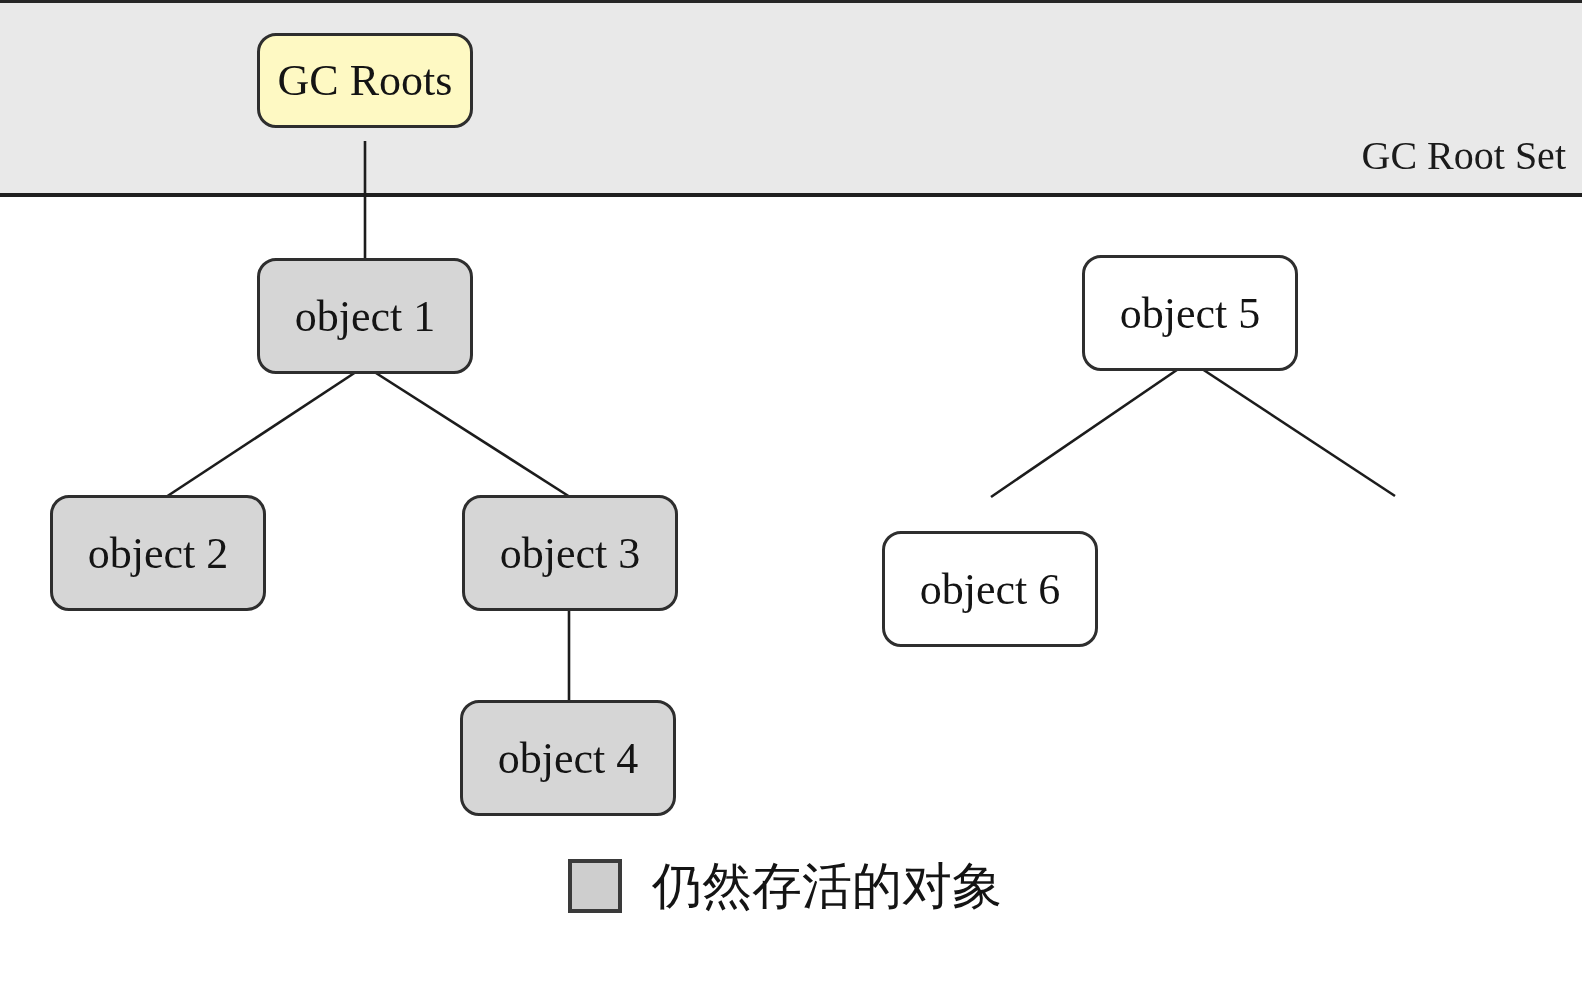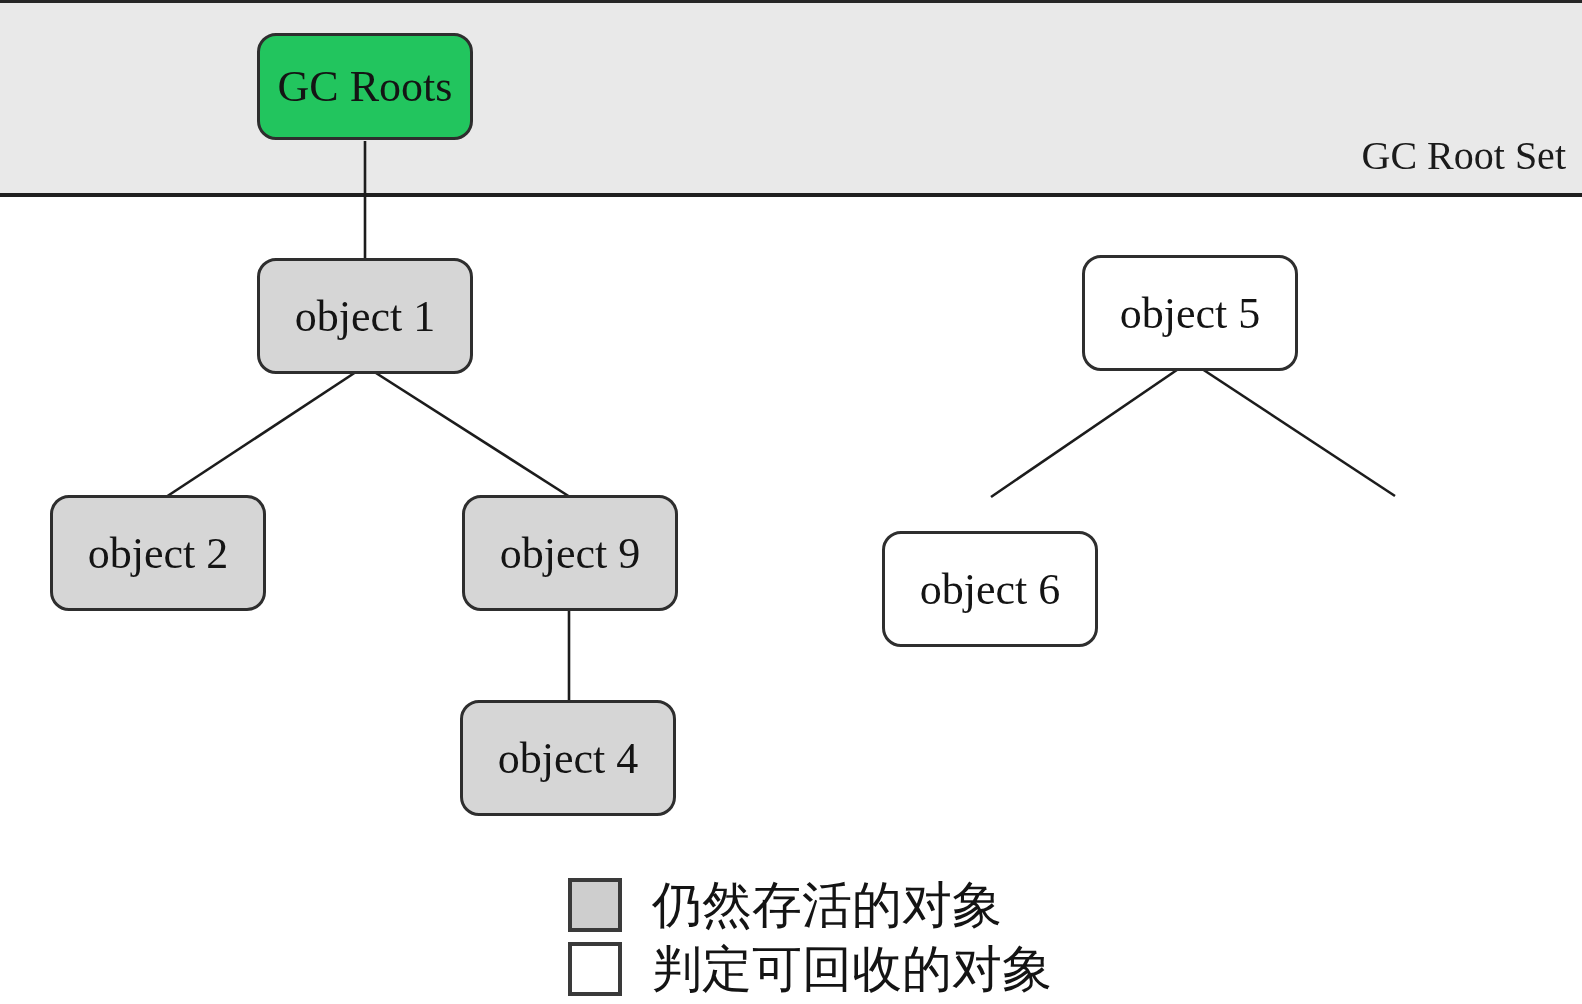--- a/index.html
+++ b/index.html
@@ -49,38 +49,37 @@
     box-sizing: border-box;
     border: 3px solid #2e2e2e;
     border-radius: 19px;
     display: flex;
     align-items: center;
     justify-content: center;
     font-size: 44px;
     color: #141414;
     white-space: nowrap;
   }
-  .node.root { background: #22c55e; left: 257px; top: 33px; height: 107px; }
+  .node.root { background: #fef9c3; left: 257px; top: 33px; height: 95px; }
   .node.live { background: #d6d6d6; }
   .node.dead { background: #ffffff; }
 
   #n-object1 { left: 257px;  top: 258px; }
   #n-object2 { left: 50px;   top: 495px; }
   #n-object3 { left: 462px;  top: 495px; }
   #n-object4 { left: 460px;  top: 700px; }
   #n-object5 { left: 1082px; top: 255px; }
   #n-object6 { left: 882px;  top: 495px; margin-top: 36px; }
   #n-object7 { left: 1288px; top: 494px; }
 
   
   .legend {
     position: absolute;
     left: 568px;
     top: 858px;
-    margin-top: 19px;
   }
   .legend-row {
     display: flex;
     align-items: center;
     height: 56px;
     margin-bottom: 8px;
   }
   .swatch {
     width: 46px;
     height: 46px;
@@ -113,30 +112,26 @@
       <line x1="569" y1="601" x2="569" y2="702"></line>
       <line x1="1190" y1="361" x2="991" y2="497"></line>
       <line x1="1190" y1="361" x2="1395" y2="496"></line>
     </g>
   </svg>
 
   <div class="node root" id="n-gc-roots">GC Roots</div>
 
   <div class="node live" id="n-object1">object 1</div>
   <div class="node live" id="n-object2">object 2</div>
-  <div class="node live" id="n-object3">object 9</div>
+  <div class="node live" id="n-object3">object 3</div>
   <div class="node live" id="n-object4">object 4</div>
 
   <div class="node dead" id="n-object5">object 5</div>
   <div class="node dead" id="n-object6">object 6</div>
 
   <div class="legend">
     <div class="legend-row">
       <span class="swatch live"></span>
       <span class="legend-label">仍然存活的对象</span>
     </div>
-    <div class="legend-row">
-      <span class="swatch dead"></span>
-      <span class="legend-label">判定可回收的对象</span>
-    </div>
   </div>
 
 </div>
 
 </body></html>

